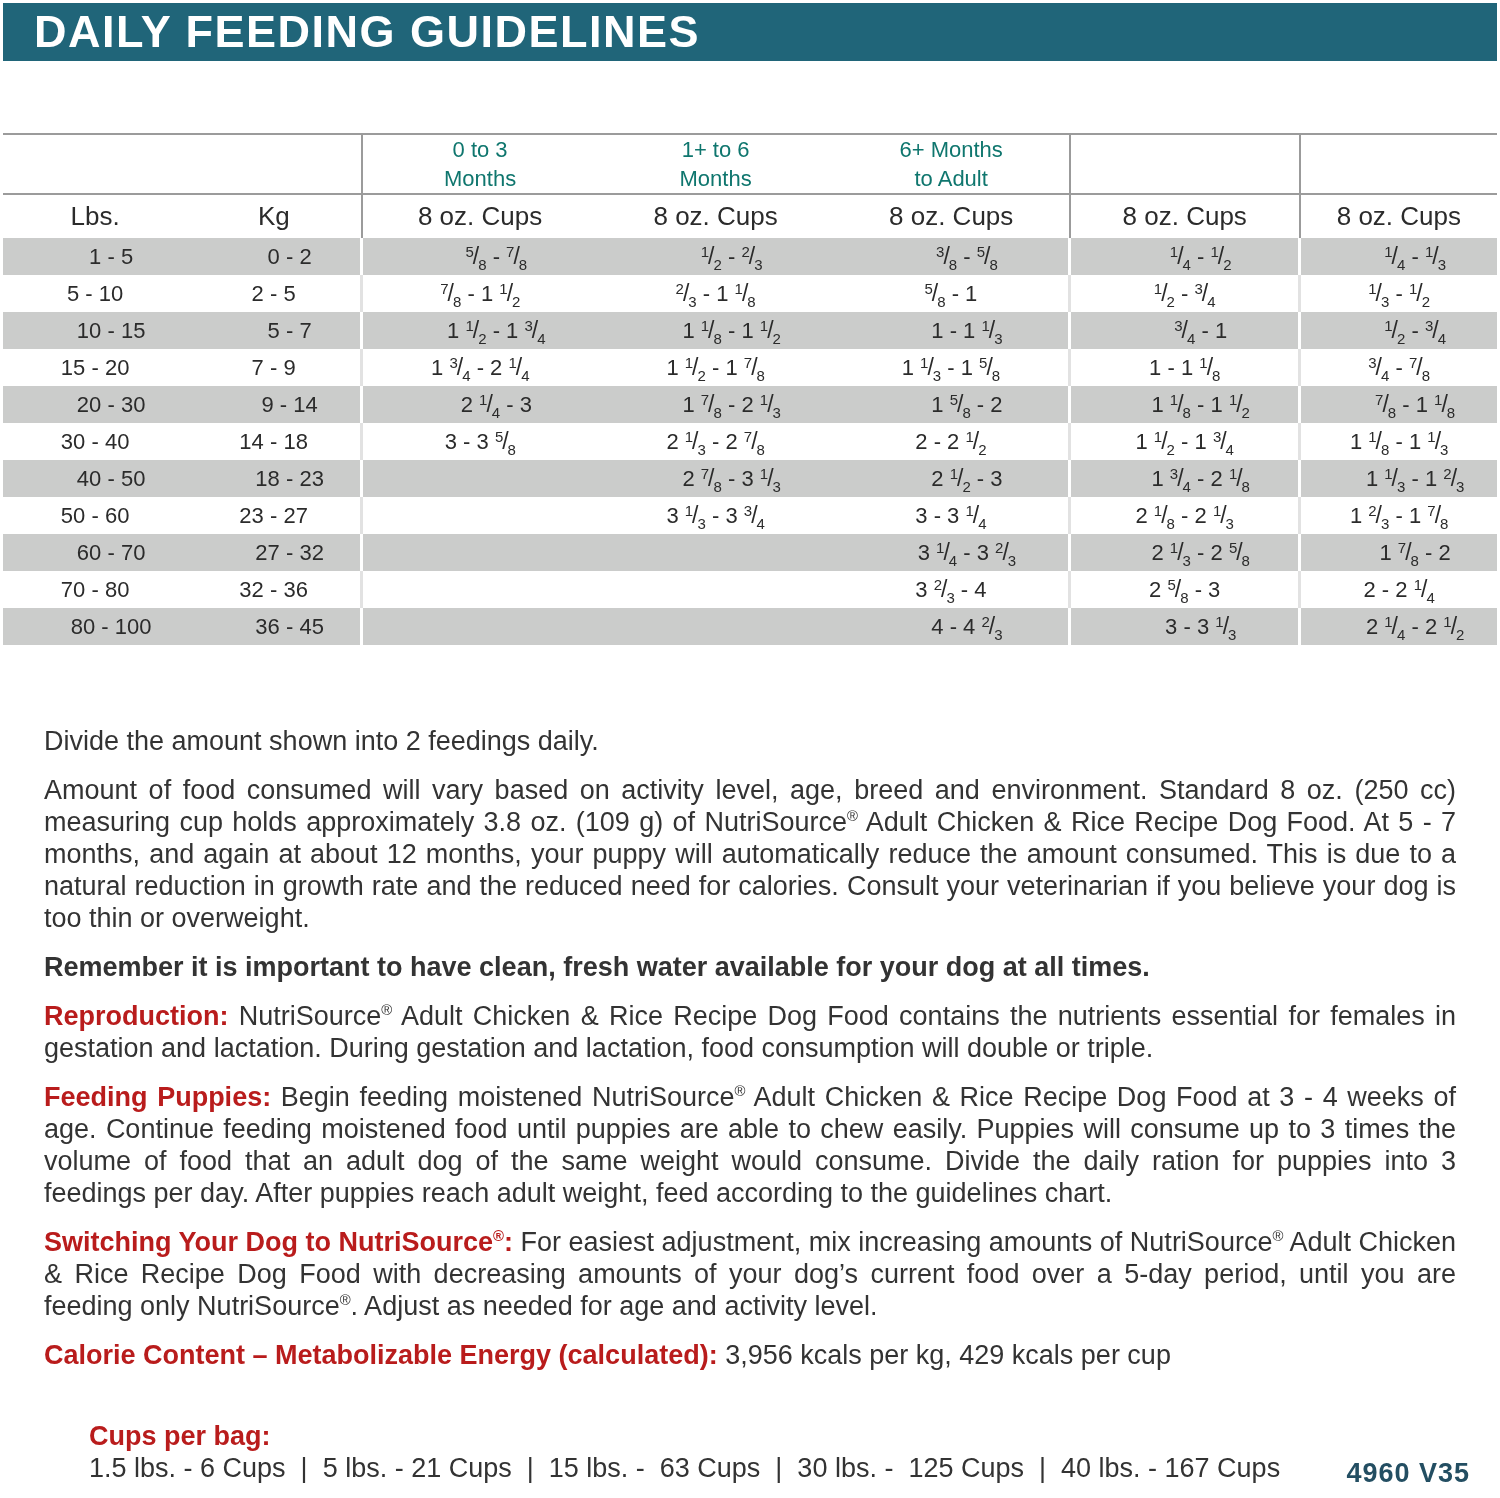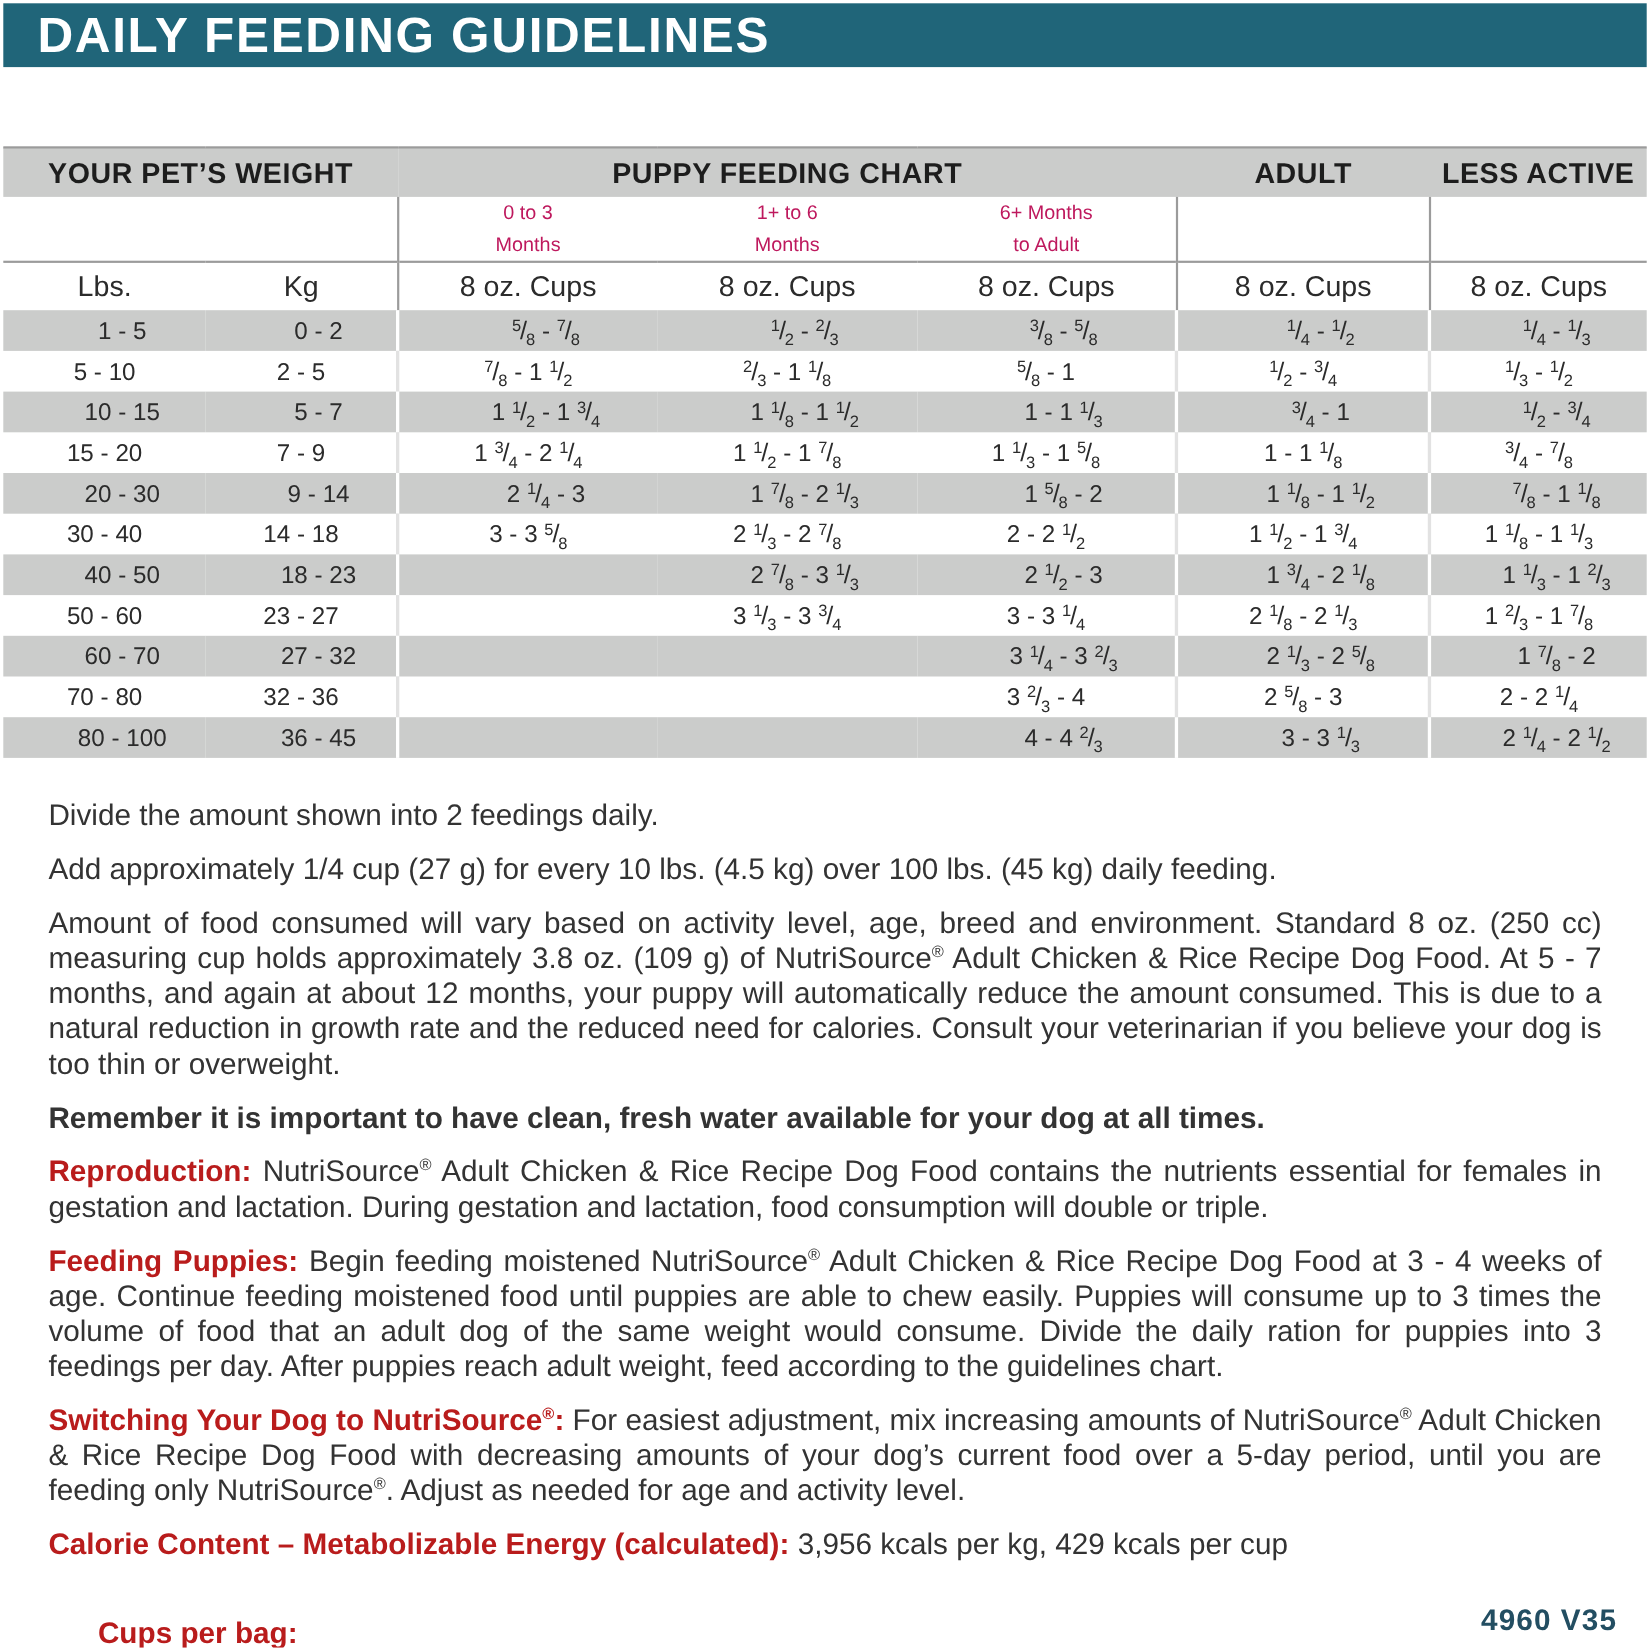--- a/index.html
+++ b/index.html
@@ -25,21 +25,21 @@
     position:absolute; left:3px; right:3px; top:133px; width:1494px;
     border-collapse:collapse; table-layout:fixed;
     border-top:2px solid #9b9b9b;
   }
   table.feed th, table.feed td { padding:0; text-align:center; font-weight:normal; }
   tr.group-row th {
     background:var(--stripe,#cbcccb); height:45px;
     font-size:26px; font-weight:bold; letter-spacing:.5px; color:#1d1d1d;
   }
   tr.stage-row td {
-    height:56px; font-size:18px; line-height:29px; color:#be185d;
+    height:56px; font-size:22px; line-height:29px; color:#0f766e;
     white-space:pre-line; vertical-align:middle;
   }
   tr.unit-row td {
     height:44px; font-size:26px; color:#2b2b2b;
     border-top:2px solid #9b9b9b;
   }
   thead td.dv { border-left:2px solid #9b9b9b; }
   tbody td { height:37px; font-size:22px; color:#2b2b2b; }
   tbody tr.g td { background:var(--stripe,#cbcccb);padding-left:32px; }
   tbody td.dv { border-left:3px solid #e2e2e2; }
@@ -76,26 +76,20 @@
     <colgroup>
       <col style="width:12.33%">
         <col style="width:11.67%">
       <col style="width:15.8%">
         <col style="width:15.8%">
         <col style="width:15.8%">
       <col style="width:15.4%">
         <col style="width:13.2%">
     </colgroup>
     <thead>
-      <tr class="group-row">
-        <th colspan="2">YOUR PET’S WEIGHT</th>
-        <th colspan="3">PUPPY FEEDING CHART</th>
-        <th>ADULT</th>
-        <th>LESS ACTIVE</th>
-      </tr>
       <tr class="stage-row">
         <td></td>
         <td></td>
         <td class="dv">0 to 3
 Months</td>
         <td>1+ to 6
 Months</td>
         <td>6+ Months
 to Adult</td>
         <td class="dv"></td>
@@ -209,21 +203,20 @@
           <td></td>
           <td><span>4</span> <span>-</span> <span>4</span> <span class="fr"><span class="n">2</span><span class="sl">/</span><span class="d">3</span></span></td>
           <td class="dv"><span>3</span> <span>-</span> <span>3</span> <span class="fr"><span class="n">1</span><span class="sl">/</span><span class="d">3</span></span></td>
           <td class="dv"><span>2</span> <span class="fr"><span class="n">1</span><span class="sl">/</span><span class="d">4</span></span> <span>-</span> <span>2</span> <span class="fr"><span class="n">1</span><span class="sl">/</span><span class="d">2</span></span></td>
         </tr>
       </tbody>
   </table>
 
   <div class="copy">
     <p class="note">Divide the amount shown into 2 feedings daily.</p>
-    <p class="note">Add approximately 1/4 cup (27 g) for every 10 lbs. (4.5 kg) over 100 lbs. (45 kg) daily feeding.</p>
     <p class="note just rich">Amount of food consumed will vary based on activity level, age, breed and environment. Standard 8 oz. (250 cc) measuring cup holds approximately 3.8 oz. (109 g) of NutriSource<sup class="reg">®</sup> Adult Chicken &amp; Rice Recipe Dog Food. At 5 - 7 months, and again at about 12 months, your puppy will automatically reduce the amount consumed. This is due to a natural reduction in growth rate and the reduced need for calories. Consult your veterinarian if you believe your dog is too thin or overweight.</p>
     <p class="note bold">Remember it is important to have clean, fresh water available for your dog at all times.</p>
 
     <p class="para just">
       <strong class="rich">Reproduction:</strong>
       <span class="rich">NutriSource<sup class="reg">®</sup> Adult Chicken &amp; Rice Recipe Dog Food contains the nutrients essential for females in gestation and lactation. During gestation and lactation, food consumption will double or triple.</span>
     </p>
     <p class="para just">
       <strong class="rich">Feeding Puppies:</strong>
       <span class="rich">Begin feeding moistened NutriSource<sup class="reg">®</sup> Adult Chicken &amp; Rice Recipe Dog Food at 3 - 4 weeks of age. Continue feeding moistened food until puppies are able to chew easily. Puppies will consume up to 3 times the volume of food that an adult dog of the same weight would consume. Divide the daily ration for puppies into 3 feedings per day. After puppies reach adult weight, feed according to the guidelines chart.</span>

